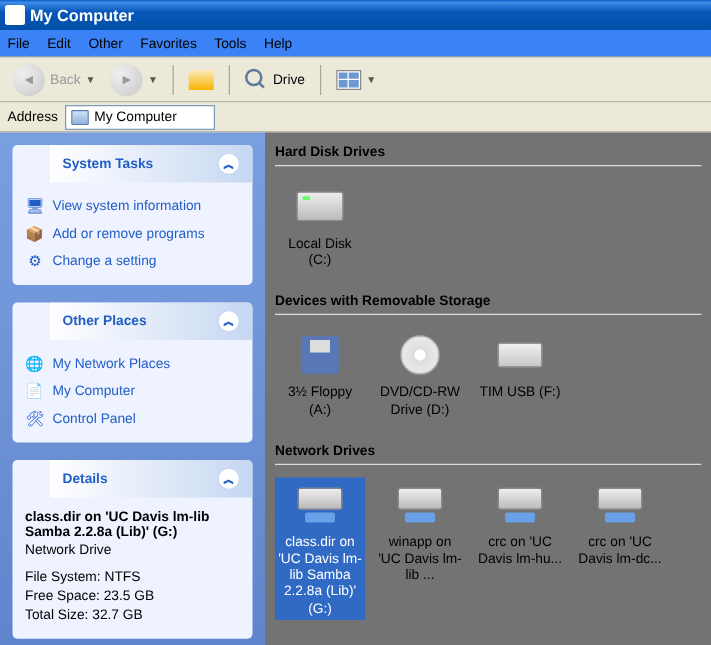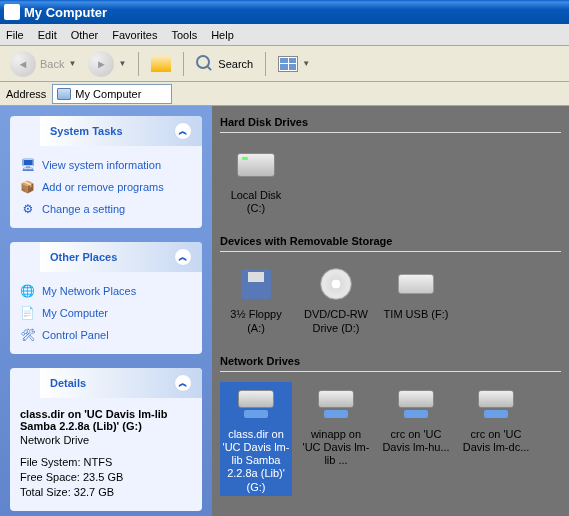--- a/index.html
+++ b/index.html
@@ -1,21 +1,21 @@
 <!DOCTYPE html>
 <html><head>
 <meta charset="utf-8">
 <style>
 * { margin: 0; padding: 0; box-sizing: border-box; font-family: Tahoma, sans-serif; }
 body { width: 569px; height: 516px; background: #fff; font-size: 11px; overflow: hidden; }
 
 .titlebar { background: linear-gradient(to bottom, #0a5dc7, #3d8ce6 8%, #0856b8 40%, #0050a8); height: 24px; display: flex; align-items: center; padding: 0 4px; color: #fff; font-weight: bold; font-size: 13px; }
 .titlebar-icon { width: 16px; height: 16px; background: #fff; margin-right: 4px; display: inline-flex; align-items: center; justify-content: center; border-radius: 2px; font-size: 10px; }
 
-.menubar { background: #e5e5e5; height: 22px; display: flex; align-items: center; border-bottom: 1px solid #aca899; padding: 0 6px; gap: 14px; }
+.menubar { background: #3b82f6; height: 22px; display: flex; align-items: center; border-bottom: 1px solid #aca899; padding: 0 6px; gap: 14px; }
 .menubar span { cursor: default; }
 
 .toolbar { background: #ece9d8; height: 36px; display: flex; align-items: center; border-bottom: 1px solid #aca899; padding: 0 6px; gap: 4px; }
 .tool-btn { display: inline-flex; align-items: center; gap: 4px; padding: 2px 4px; cursor: default; color: #999; }
 .tool-btn.active { color: #000; }
 .nav-circle { width: 26px; height: 26px; border-radius: 50%; background: radial-gradient(circle at 30% 30%, #f0f0f0, #c8c8c8); display: inline-flex; align-items: center; justify-content: center; }
 .sep { width: 1px; height: 24px; background: #aca899; margin: 0 4px; }
 .dropdown-arrow { font-size: 8px; color: #555; }
 .folder-ico { width: 20px; height: 16px; background: linear-gradient(#fceabb, #f8b500); border-radius: 2px 2px 0 0; position: relative; }
 .search-ico { width: 18px; height: 18px; position: relative; }
@@ -88,21 +88,21 @@
     <span class="nav-circle">►</span>
     <span class="dropdown-arrow">▼</span>
   </span>
   <span class="sep"></span>
   <span class="tool-btn active">
     <span class="folder-ico"></span>
   </span>
   <span class="sep"></span>
   <span class="tool-btn active">
     <span class="search-ico"></span>
-    <span>Search</span>
+    <span>Drive</span>
   </span>
   <span class="sep"></span>
   <span class="tool-btn active">
     <span class="views-ico">
         <div></div>
         <div></div>
         <div></div>
         <div></div>
       </span>
     <span class="dropdown-arrow">▼</span>

